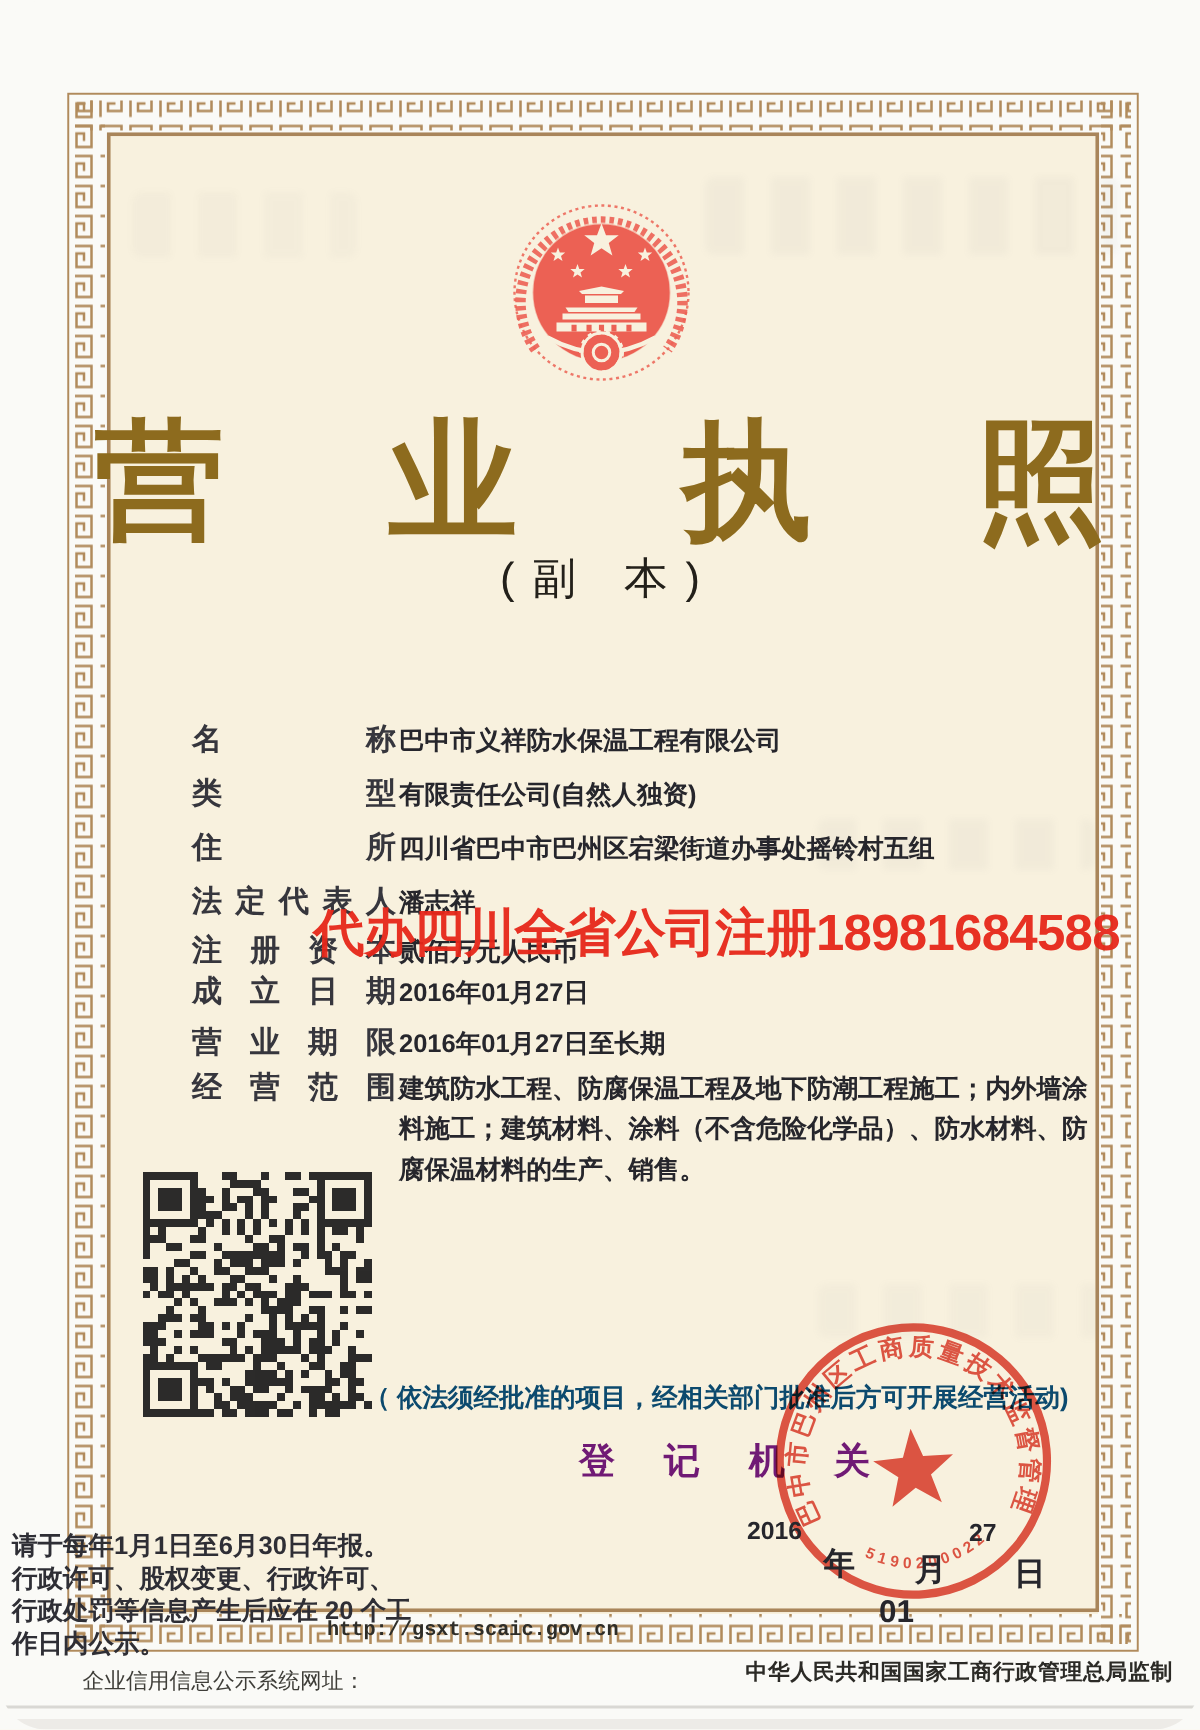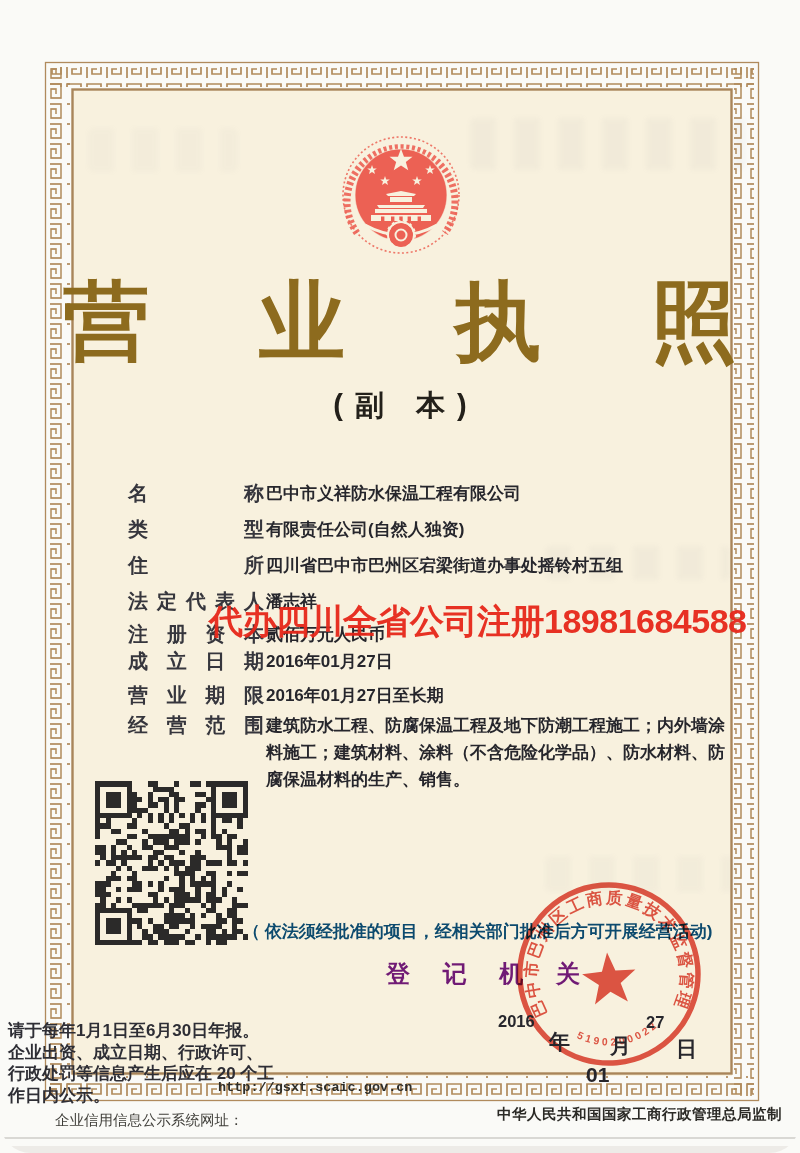--- a/index.html
+++ b/index.html
@@ -9,21 +9,21 @@
   .frame{position:absolute;left:44px;top:61px;}
   
   .ghost{position:absolute;opacity:.055;filter:blur(2.5px);background:repeating-linear-gradient(90deg,#8a8a8a 0 26px,transparent 26px 44px);border-radius:6px;}
   .g1{left:470px;top:118px;width:275px;height:52px;}
   .g2{left:88px;top:128px;width:150px;height:44px;opacity:.04;}
   .g3{left:545px;top:546px;width:185px;height:34px;}
   .g4{left:545px;top:856px;width:190px;height:36px;opacity:.045;}
 
   .title{position:absolute;left:0;right:0;top:278px;text-align:center;font-size:86px;line-height:1;
          font-weight:900;color:#8d6b1e;letter-spacing:.5em;text-indent:.5em;}
-  .subtitle{position:absolute;left:0;right:0;top:386px;text-align:center;font-size:29px;font-weight:700;
+  .subtitle{position:absolute;left:0;right:0;top:366px;text-align:center;font-size:29px;font-weight:400;
             color:#23201a;letter-spacing:12px;text-indent:12px;}
   .codeline{position:absolute;left:312px;top:426px;white-space:nowrap;}
   .codeline .cl{font-size:19px;font-weight:700;letter-spacing:13.5px;color:#2e2e35;}
   .codeline .cv{display:inline-block;font-family:"Liberation Mono",monospace;font-size:16px;color:#222;
                 transform:scaleX(.70);transform-origin:left center;margin-left:4px;vertical-align:1px;}
 
   .field{position:absolute;left:128px;display:flex;align-items:flex-start;}
   .fl{width:136px;flex:0 0 136px;font-size:20px;font-weight:600;color:#36363d;line-height:26px;
       text-align:justify;text-align-last:justify;}
   .fv{margin-left:2px;width:462px;font-size:17px;font-weight:600;color:#26262c;line-height:27px;}
@@ -631,21 +631,21 @@
 
   <span class="dpart dy">2016</span>
   <span class="dpart du1">年</span>
   <span class="dpart dm">01</span>
   <span class="dpart du2">月</span>
   <span class="dpart dd">27</span>
   <span class="dpart du3">日</span>
 
   <div class="notice">
     <div>请于每年1月1日至6月30日年报。</div>
-    <div>企业出资、成立日期、行政许可、</div>
+    <div>行政许可、股权变更、行政许可、</div>
     <div>行政处罚等信息产生后应在 20 个工</div>
     <div>作日内公示。</div>
   </div>
 
   <div class="weburl">http://gsxt.scaic.gov.cn</div>
   <div class="weblabel">企业信用信息公示系统网址：</div>
   <div class="supervisor">中华人民共和国国家工商行政管理总局监制</div>
 
   <div class="scanline"></div>
   <div class="scanfoot"></div>

